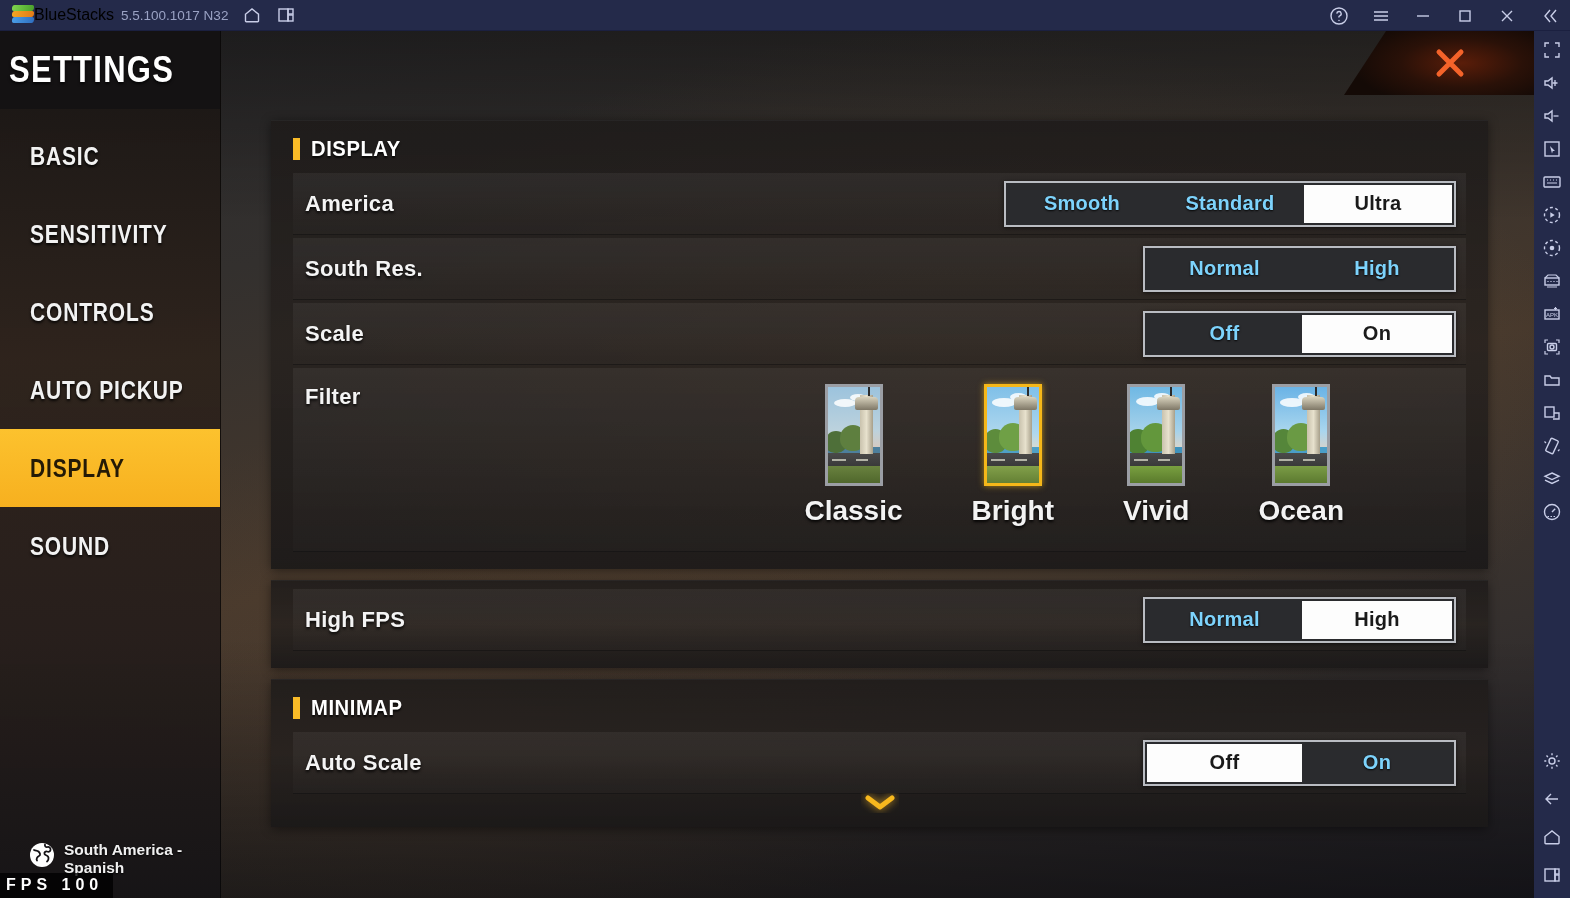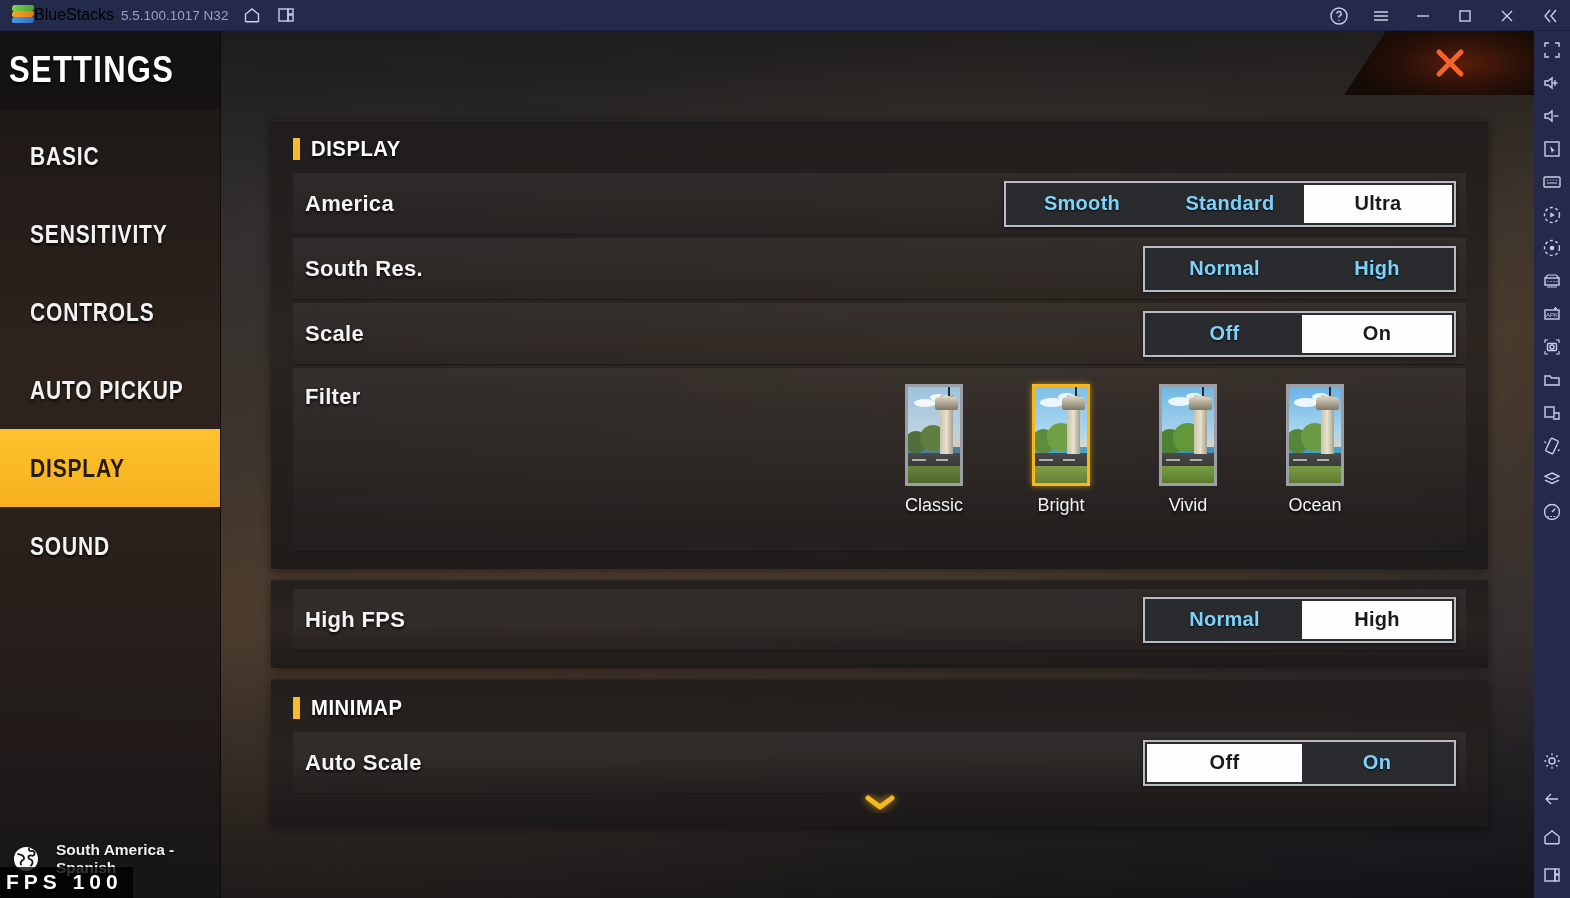--- a/index.html
+++ b/index.html
@@ -77,27 +77,27 @@
   }
   .sb-item span {
     color: #f2f2f2; font-size: 25px; font-weight: bold; letter-spacing: 1px;
     transform: scaleX(.84); transform-origin: left center;
     text-shadow: 0 2px 3px rgba(0,0,0,.85);
   }
   .sb-item.active { background: linear-gradient(180deg,#fcc22e,#f7b01f); }
   .sb-item.active span { color: #241a06; text-shadow: none; }
 
   .sb-foot { position: absolute; left: 0; bottom: 0; width: 221px; }
-  .region { display: flex; align-items: center; gap: 16px; padding: 0 0 22px 12px; }
+  .region { display: flex; align-items: flex-start; gap: 8px; padding: 0 0 22px 28px; }
   .globe { width: 28px; height: 28px; flex: 0 0 28px; }
   .region-text { color: #f0f0f0; font-size: 15.5px; font-weight: bold; line-height: 1.12;
     text-shadow: 0 1px 2px #000; }
   .fpsbadge {
     position: absolute; left: 0; bottom: 0; background: rgba(0,0,0,.78);
-    color: #fff; font-size: 21px; font-weight: bold; letter-spacing: 5px;
+    color: #fff; font-size: 16px; font-weight: bold; letter-spacing: 5px;
     padding: 3px 10px 4px 6px;
   }
 
   
   .closebtn {
     position: absolute; right: 0; top: 0; width: 190px; height: 64px; z-index: 6;
     background: radial-gradient(ellipse 110px 44px at 62% 50%, #5a1d09 0%, #2a1108 55%, #140a06 100%);
     clip-path: polygon(42px 0, 100% 0, 100% 100%, 0 100%);
     display: flex; align-items: center; justify-content: center; cursor: pointer;
   }
@@ -154,21 +154,21 @@
   .thumb .lane { position: absolute; top: 75%; height: 2px; background: #d8d8c8; opacity: .75; }
   .thumb .grass { position: absolute; left: 0; right: 0; top: 82%; bottom: 0;
     background: linear-gradient(180deg,#6f8a43,#55702f); }
   .thumb .tower { position: absolute; right: 7px; top: 8%; width: 13px; height: 62%;
     background: linear-gradient(90deg,#c9c2ad,#e7e1cd,#a79f8a); }
   .thumb .tower::before { content:""; position:absolute; left:-5px; top:2px; width:23px; height:13px;
     background: linear-gradient(180deg,#d8d2bd,#7e7766); border-radius: 4px 4px 2px 2px; }
   .thumb .tower::after { content:""; position:absolute; left:8px; top:-9px; width:2px; height:10px; background:#2a2a2a; }
   .thumb .tree { position: absolute; border-radius: 50% 50% 45% 45%; }
   .thumb .cloud { position: absolute; background: rgba(255,255,255,.85); border-radius: 50%; }
-  .filt-name { color: #f3f3f3; font-size: 18px; font-weight: normal; margin-top: 9px;
+  .filt-name { color: #f3f3f3; font-size: 28px; font-weight: bold; margin-top: 9px;
     text-shadow: 0 2px 3px rgba(0,0,0,.9); }
 
   .scroll-chevron { display: flex; justify-content: center; margin-top: -4px; }
 </style>
 </head>
 <body>
 
 <div class="app">
 
   <div class="titlebar">

